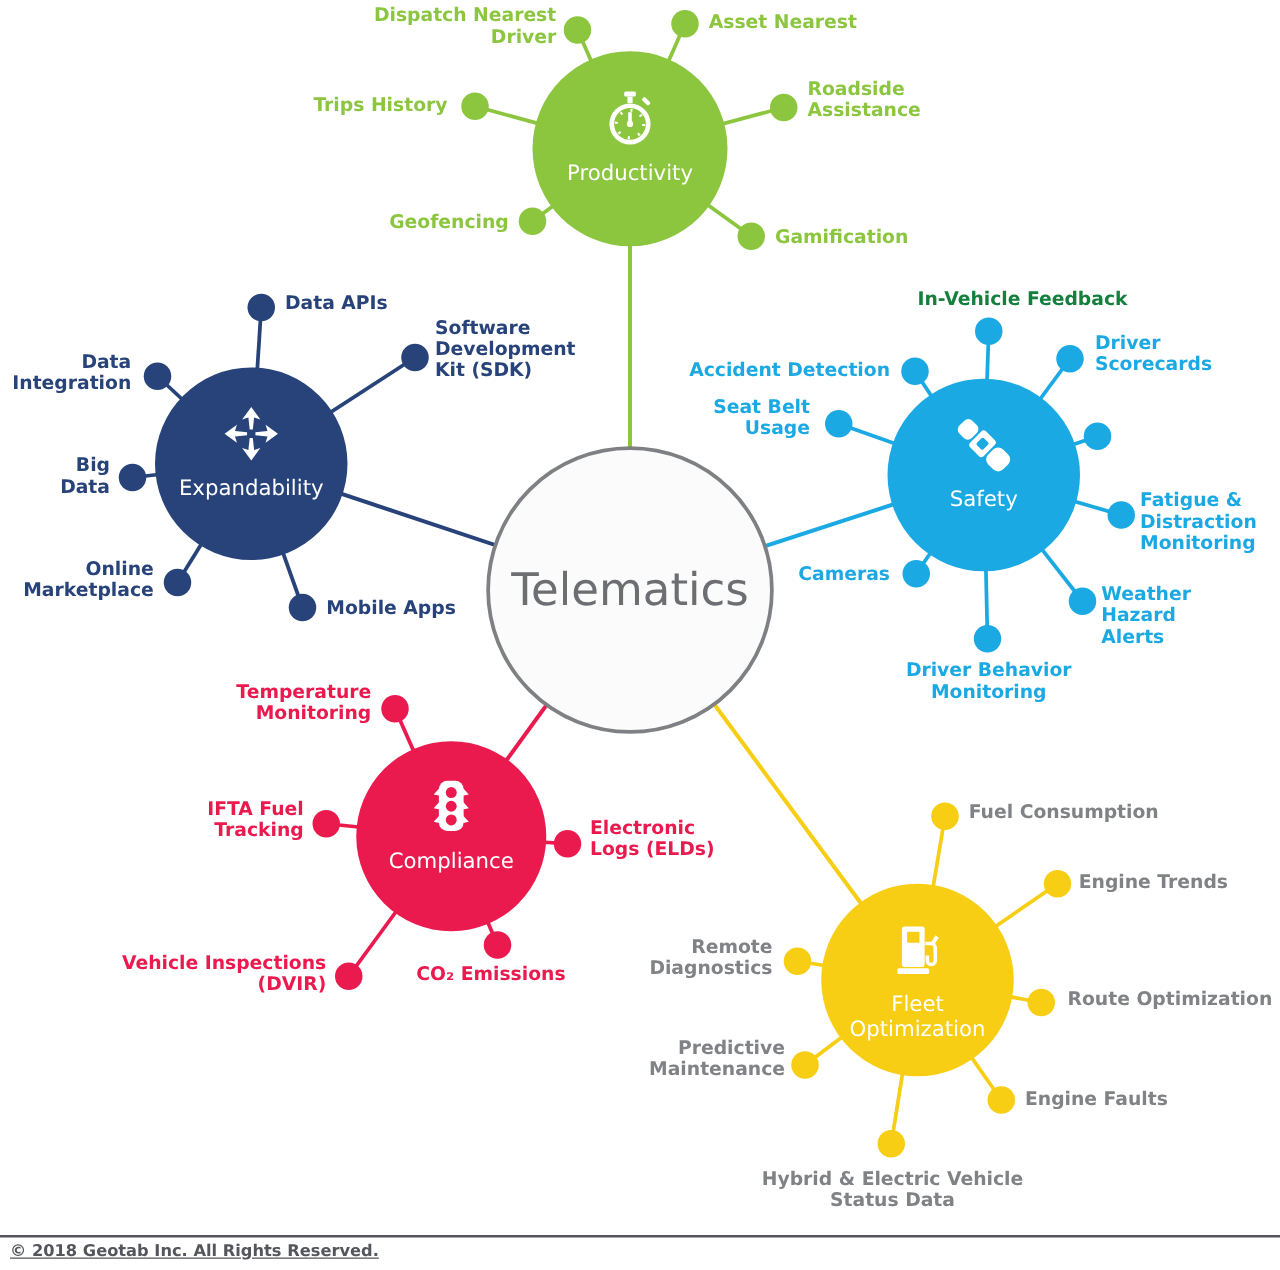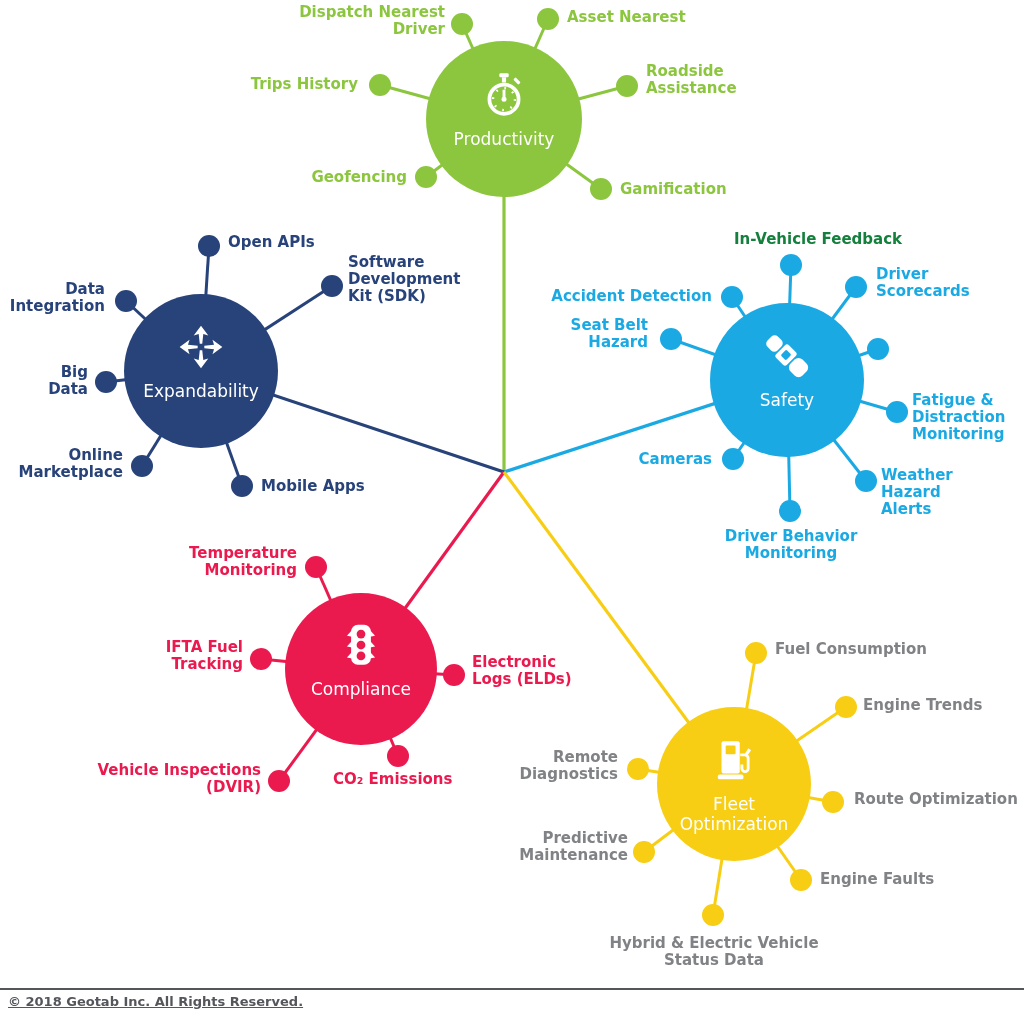--- a/index.html
+++ b/index.html
@@ -104,20 +104,23 @@
       <circle cx="734" cy="784" r="77" fill="#f7ce14"></circle>
       <circle cx="756" cy="653" r="11" fill="#f7ce14"></circle>
       <circle cx="846" cy="707" r="11" fill="#f7ce14"></circle>
       <circle cx="638" cy="769" r="11" fill="#f7ce14"></circle>
       <circle cx="833" cy="802" r="11" fill="#f7ce14"></circle>
       <circle cx="644" cy="852" r="11" fill="#f7ce14"></circle>
       <circle cx="801" cy="880" r="11" fill="#f7ce14"></circle>
       <circle cx="713" cy="915" r="11" fill="#f7ce14"></circle>
     </svg>
 
+  <div class="center-node">
+    <span>Telematics</span>
+  </div>
 
   <div class="footer-line"></div>
   <div class="footer-text">© 2018 Geotab Inc. All Rights Reserved.</div>
 <div class="hub-icon" style="left: 504px; top: 95px;"><svg width="50" height="50" viewBox="0 0 48 48">
         <circle cx="24" cy="28" r="14" fill="none" stroke="#fff" stroke-width="3.6"></circle>
         <circle cx="24" cy="28" r="10.5" fill="none" stroke="#fff" stroke-width="2.3" stroke-dasharray="1.6 6.65"></circle>
         <line x1="24" y1="28" x2="24" y2="19" stroke="#fff" stroke-width="2.8"></line>
         <circle cx="24" cy="28" r="2.4" fill="#fff"></circle>
         <rect x="19.5" y="3" width="9" height="4" rx="1.2" fill="#fff"></rect>
         <rect x="22" y="7" width="4" height="5" fill="#fff"></rect>
@@ -141,21 +144,21 @@
           <rect x="19.5" y="20.5" width="6.5" height="7" rx="1.2" fill="#1ba9e3"></rect>
           <rect x="31" y="16.5" width="15" height="15" rx="5" fill="#fff"></rect>
         </g>
       </svg></div>
     <div class="hub-label" style="left: 787px; top: 390px;">Safety</div>
     <div class="spoke-label" style="top: 231px; color: #15803d; left: 818px; transform: translateX(-50%); text-align: left;">In-Vehicle Feedback</div>
     <div class="spoke-label" style="top: 266px; color: rgb(27, 169, 227); left: 876px;">Driver
 Scorecards</div>
     <div class="spoke-label" style="top: 288px; color: rgb(27, 169, 227); right: 312px; text-align: center;">Accident Detection</div>
     <div class="spoke-label" style="top: 317px; color: rgb(27, 169, 227); right: 376px; text-align: right;">Seat Belt
-Hazard</div>
+Usage</div>
     <div class="spoke-label" style="top: 392px; color: rgb(27, 169, 227); left: 912px;">Fatigue &amp;
 Distraction
 Monitoring</div>
     <div class="spoke-label" style="top: 451px; color: rgb(27, 169, 227); right: 312px; text-align: right;">Cameras</div>
     <div class="spoke-label" style="top: 467px; color: rgb(27, 169, 227); left: 881px;">Weather
 Hazard
 Alerts</div>
     <div class="spoke-label" style="top: 528px; color: rgb(27, 169, 227); left: 791px; transform: translateX(-50%); text-align: center;">Driver Behavior
 Monitoring</div>
     <div class="hub-icon" style="left: 201px; top: 347px;"><svg width="50" height="50" viewBox="0 0 48 48" fill="#fff">
@@ -164,21 +167,21 @@
           <path d="M24 3.5 L31 13 L26.2 11.5 L25.2 20.8 L22.8 20.8 L21.8 11.5 L17 13 Z"></path>
         </g>
         <g transform="rotate(180 24 24)">
           <path d="M24 3.5 L31 13 L26.2 11.5 L25.2 20.8 L22.8 20.8 L21.8 11.5 L17 13 Z"></path>
         </g>
         <g transform="rotate(270 24 24)">
           <path d="M24 3.5 L31 13 L26.2 11.5 L25.2 20.8 L22.8 20.8 L21.8 11.5 L17 13 Z"></path>
         </g>
       </svg></div>
     <div class="hub-label" style="left: 201px; top: 381px;">Expandability</div>
-    <div class="spoke-label" style="top: 234px; color: rgb(40, 67, 122); left: 228px;">Open APIs</div>
+    <div class="spoke-label" style="top: 234px; color: rgb(40, 67, 122); left: 228px;">Data APIs</div>
     <div class="spoke-label" style="top: 254px; color: rgb(40, 67, 122); left: 348px;">Software
 Development
 Kit (SDK)</div>
     <div class="spoke-label" style="top: 281px; color: rgb(40, 67, 122); right: 919px; text-align: right;">Data
 Integration</div>
     <div class="spoke-label" style="top: 364px; color: rgb(40, 67, 122); right: 936px; text-align: right;">Big
 Data</div>
     <div class="spoke-label" style="top: 447px; color: rgb(40, 67, 122); right: 901px; text-align: right;">Online
 Marketplace</div>
     <div class="spoke-label" style="top: 478px; color: rgb(40, 67, 122); left: 261px;">Mobile Apps</div>

